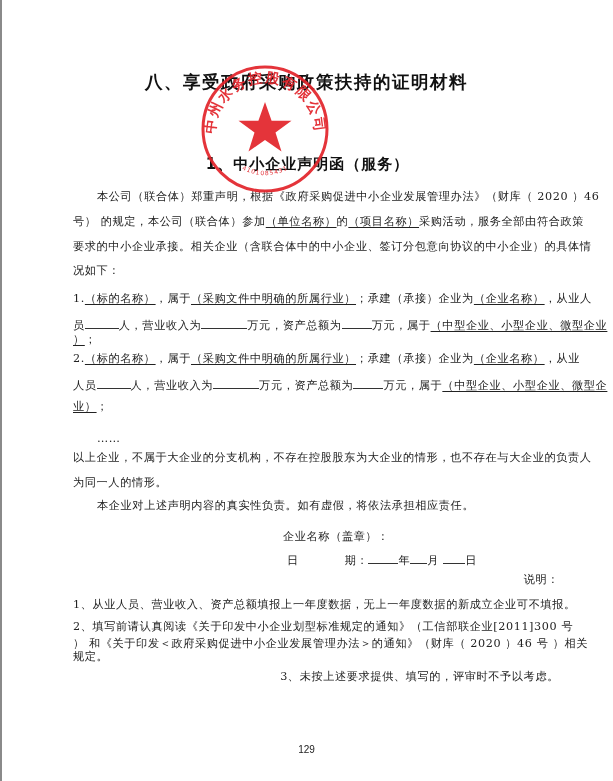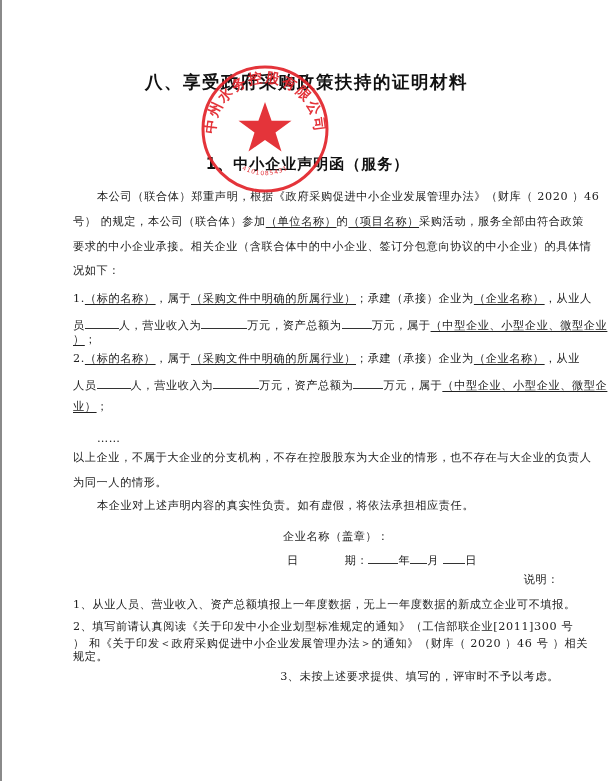--- a/index.html
+++ b/index.html
@@ -100,20 +100,21 @@
   <div class="line" style="top:637px;">
     <span>） 和《关于印发＜政府采购促进中小企业发展管理办法＞的通知》（财库（ 2020 ）46  号 ）相关</span>
   </div>
   <div class="line" style="top:650px;">
     <span>规定。</span>
   </div>
   <div class="line" style="top:670px;text-align:right;">
     <span>3、未按上述要求提供、填写的，评审时不予以考虑。</span>
   </div>
 
+  <div class="pagenum">129</div>
 
   <div class="seal">
     <svg viewBox="0 0 134 134">
       <defs>
         <path id="sealArc" d="M 30 104 A 50 50 0 1 1 104 104"></path>
         <path id="codeArc" d="M 34 100 A 48 48 0 0 0 100 100"></path>
       </defs>
       <circle cx="67" cy="67" r="62" fill="none" stroke="#e2232a" stroke-width="3"></circle>
       <polygon points="67,40 73.6,58.8 93.5,58.8 77.5,70.6 83.5,89.6 67,78 50.5,89.6 56.5,70.6 40.5,58.8 60.4,58.8" fill="#e2232a"></polygon>
       <text font-family="DejaVu Sans, sans-serif" font-size="14" font-weight="bold" fill="#e2232a" letter-spacing="2">

